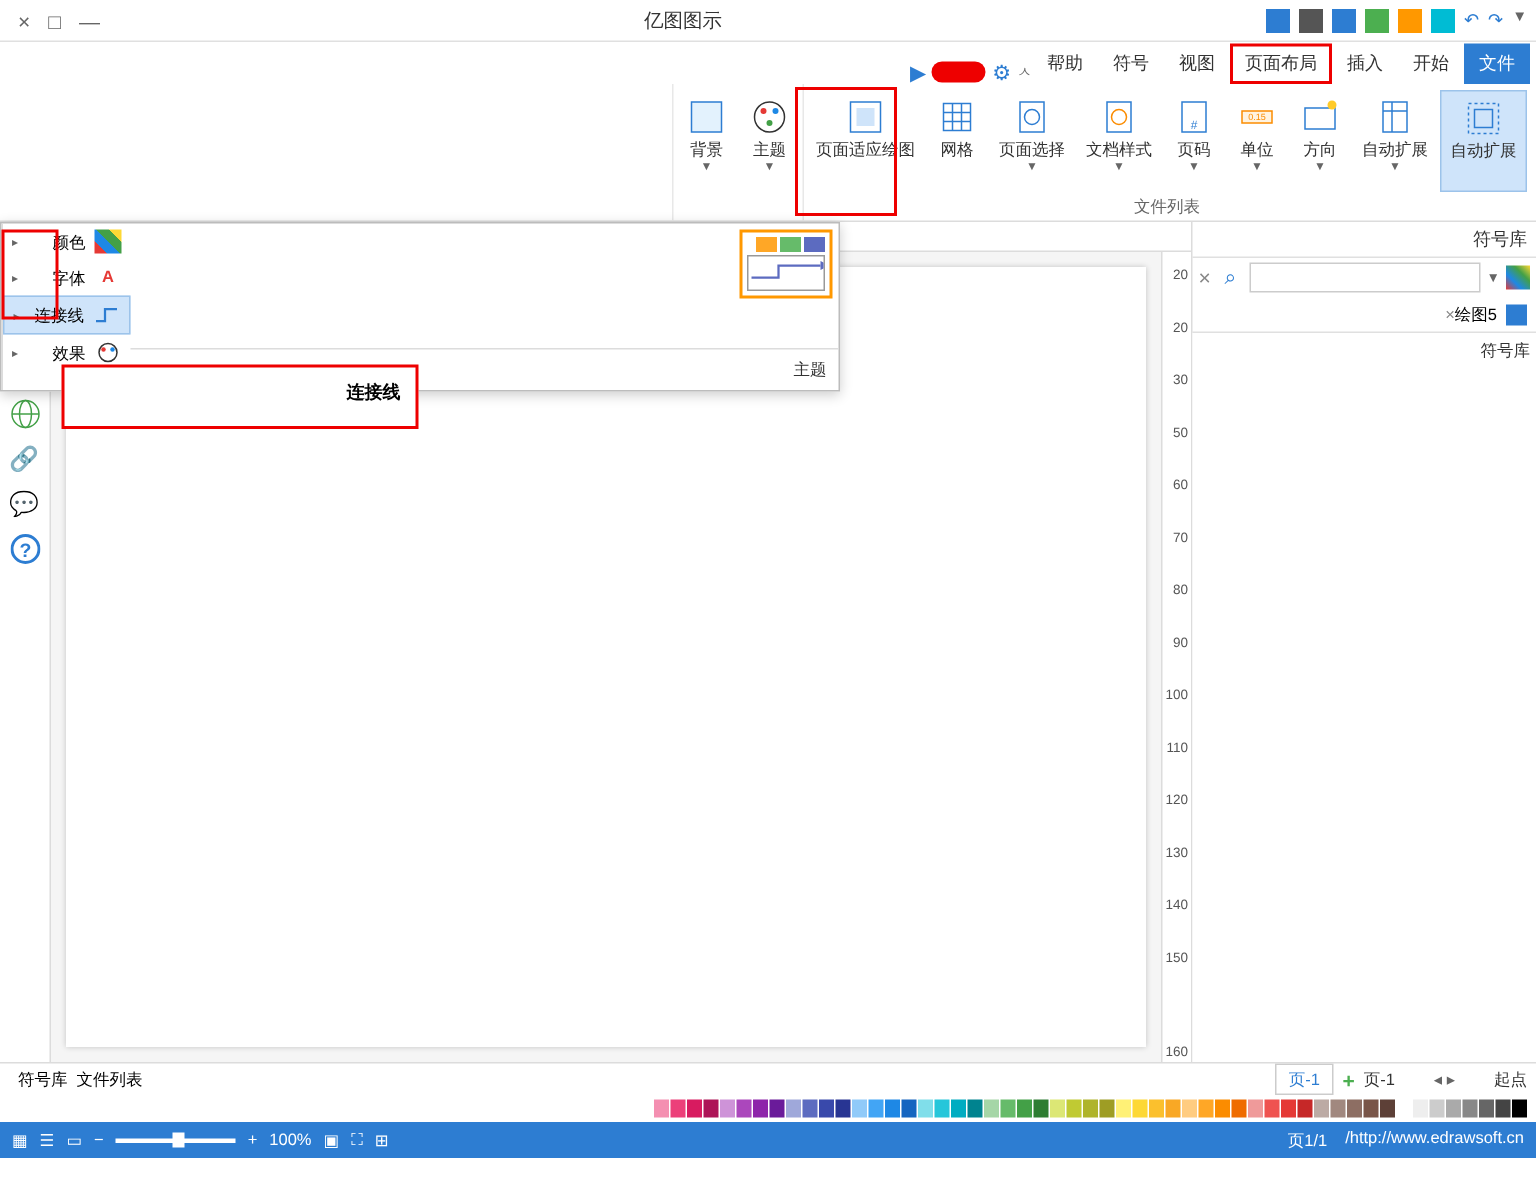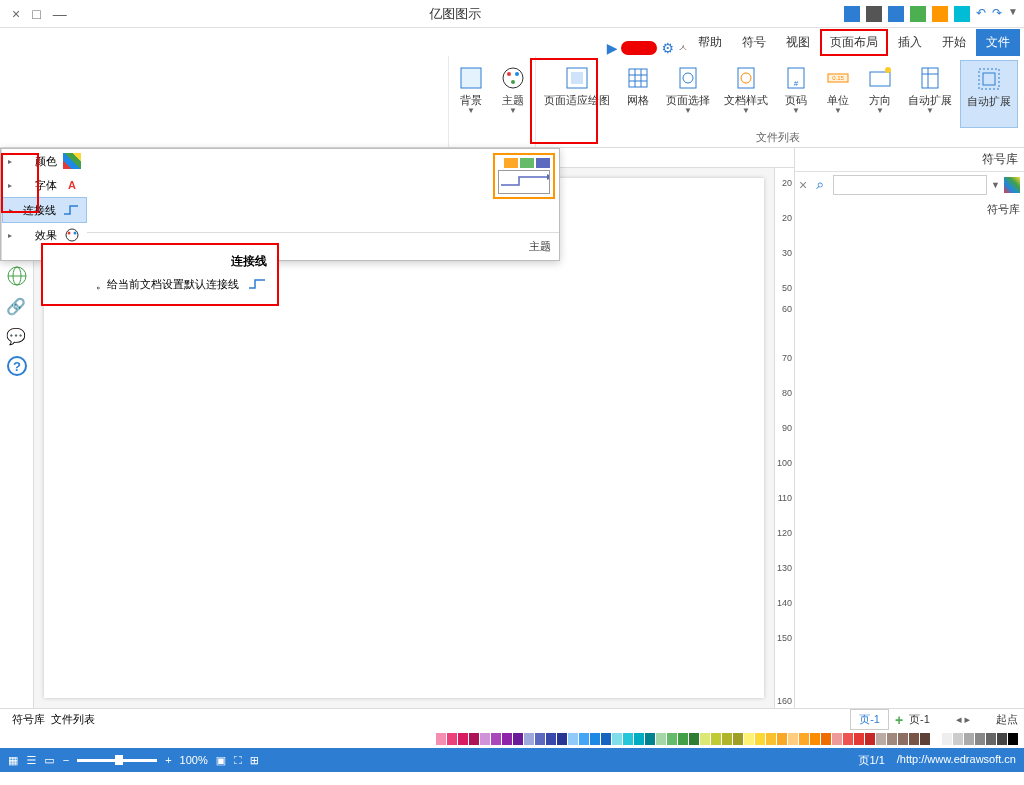--- a/index.html
+++ b/index.html
@@ -249,37 +249,43 @@
 
   <div class="symbol-panel">
     <div class="symbol-header">符号库</div>
     <div class="symbol-search">
       <span style="width:16px;height:16px;background:linear-gradient(45deg,#e53935,#1e88e5,#43a047,#fdd835)"></span>
       <span style="font-size:9px;color:#666">▼</span>
       <input type="text" placeholder="" style="">
       <span class="mag">⌕</span>
       <span style="color:#888;font-size:14px">×</span>
     </div>
+    <div class="symbol-tabs">
+      <span style="width:14px;height:14px;background:#2d7dd2"></span>
+      <div class="symbol-tab">
+        <span>绘图5</span><span class="close">×</span>
+      </div>
+    </div>
     <div class="symbol-body">符号库</div>
   </div>
 
   <div class="canvas-area">
     <div class="hruler">
       <span style="left:40px">140</span>
       <span style="left:90px">130</span>
       <span style="left:140px">120</span>
       <span style="left:190px">110</span>
       <span style="left:240px">100</span>
     </div>
     <div class="vruler">
       <span style="top:10px">20</span>
       <span style="top:45px">20</span>
       <span style="top:80px">30</span>
       <span style="top:115px">50</span>
-      <span style="top:136px">60</span>
+      <span style="top:150px">60</span>
       <span style="top:185px">70</span>
       <span style="top:220px">80</span>
       <span style="top:255px">90</span>
       <span style="top:290px">100</span>
       <span style="top:325px">110</span>
       <span style="top:360px">120</span>
       <span style="top:395px">130</span>
       <span style="top:430px">140</span>
       <span style="top:465px">150</span>
       <span style="top:528px">160</span>
@@ -338,28 +344,20 @@
               </div>
             <span>效果</span>
               <span class="sdrop">▸</span>
           </div>
         </div>
       </div>
       <div class="red-box" style="top:4px; left:0; width:38px; height:60px"></div>
 
       <div class="tooltip-box">
         <div class="tt-title">连接线</div>
-        <div class="tt-row">
-          <div class="tt-icon">
-              <svg width="20" height="16">
-                <path d="M2 12 L8 12 L8 4 L18 4" fill="none" stroke="#2d7dd2" stroke-width="1.5"></path>
-              </svg>
-            </div>
-          <div class="tt-text">给当前文档设置默认连接线。</div>
-        </div>
       </div>
     </div>
   </div>
 
   <div class="right-rail">
     <div class="rail-icon" style="background:#26c6da"></div>
     <div class="rail-icon">
         <svg width="20" height="16">
           <rect width="20" height="16" fill="#81c784"></rect>
           <circle cx="6" cy="5" r="2" fill="#fff176"></circle>

